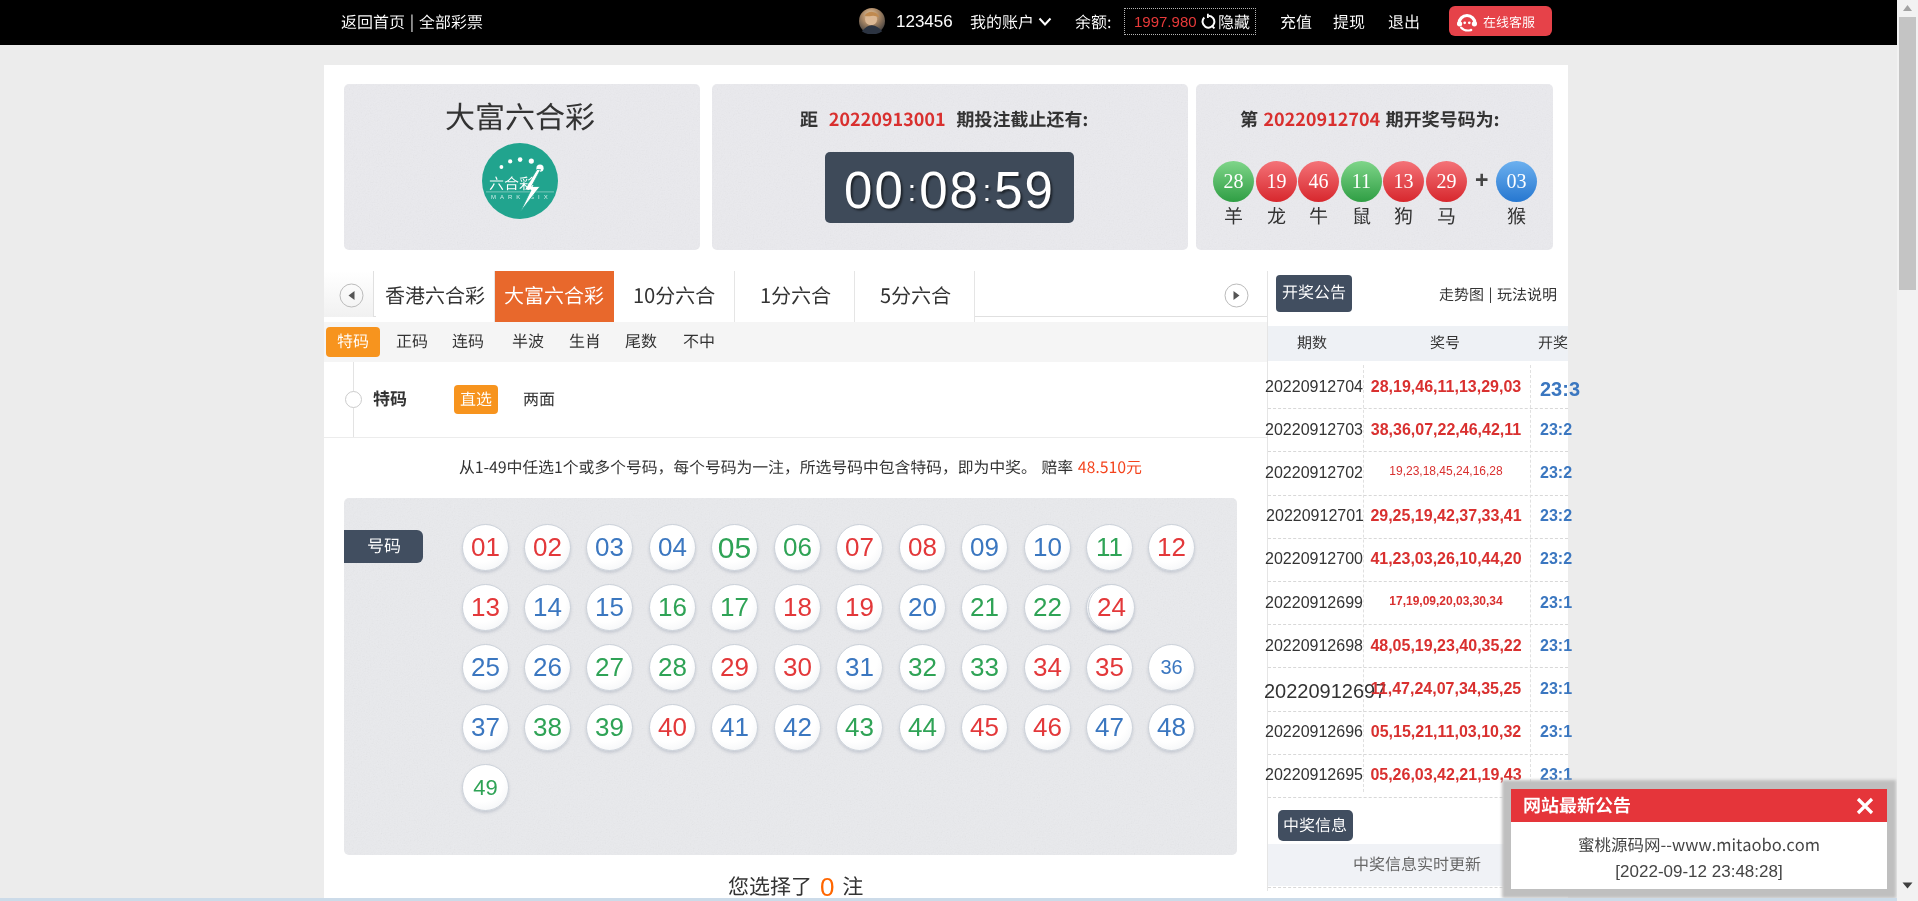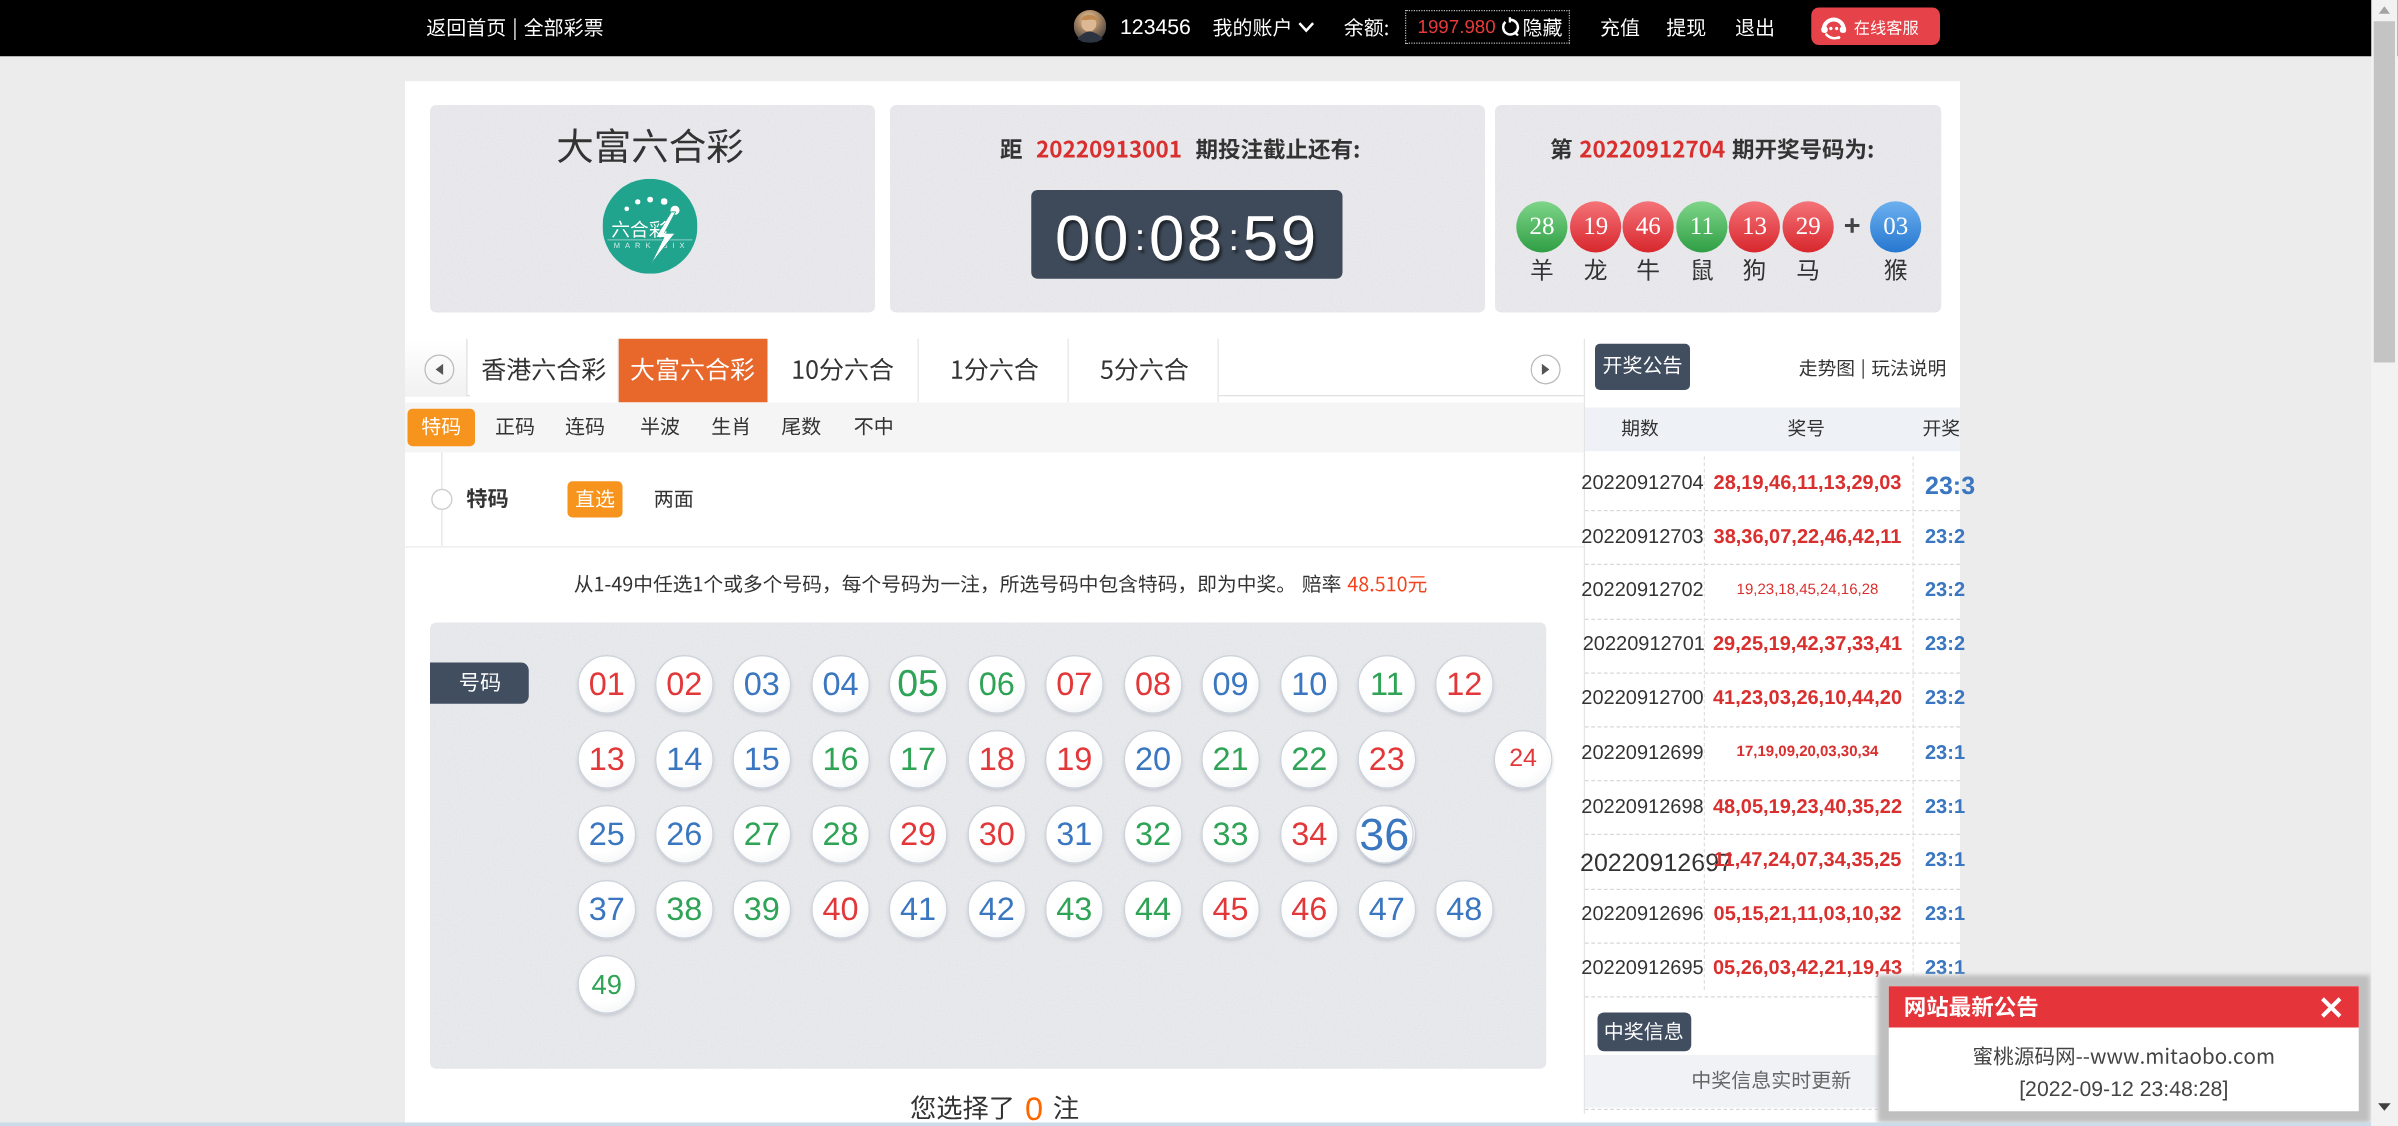--- a/index.html
+++ b/index.html
@@ -519,33 +519,33 @@
     <div class="abs" style="left:524px;top:584px;width:47px;height:47px;border-radius:50%;background:radial-gradient(circle at 40% 32%,#ffffff 55%,#eef0f3);border:1px solid #ccd2da;box-shadow:0 2px 3px rgba(120,130,150,.28);display:flex;align-items:center;justify-content:center;font-size:26px;color:#3b77c0">14</div>
     <div class="abs" style="left:586px;top:584px;width:47px;height:47px;border-radius:50%;background:radial-gradient(circle at 40% 32%,#ffffff 55%,#eef0f3);border:1px solid #ccd2da;box-shadow:0 2px 3px rgba(120,130,150,.28);display:flex;align-items:center;justify-content:center;font-size:26px;color:#3b77c0">15</div>
     <div class="abs" style="left:649px;top:584px;width:47px;height:47px;border-radius:50%;background:radial-gradient(circle at 40% 32%,#ffffff 55%,#eef0f3);border:1px solid #ccd2da;box-shadow:0 2px 3px rgba(120,130,150,.28);display:flex;align-items:center;justify-content:center;font-size:26px;color:#2fa356">16</div>
     <div class="abs" style="left:711px;top:584px;width:47px;height:47px;border-radius:50%;background:radial-gradient(circle at 40% 32%,#ffffff 55%,#eef0f3);border:1px solid #ccd2da;box-shadow:0 2px 3px rgba(120,130,150,.28);display:flex;align-items:center;justify-content:center;font-size:26px;color:#2fa356">17</div>
     <div class="abs" style="left:774px;top:584px;width:47px;height:47px;border-radius:50%;background:radial-gradient(circle at 40% 32%,#ffffff 55%,#eef0f3);border:1px solid #ccd2da;box-shadow:0 2px 3px rgba(120,130,150,.28);display:flex;align-items:center;justify-content:center;font-size:26px;color:#e3383a">18</div>
     <div class="abs" style="left:836px;top:584px;width:47px;height:47px;border-radius:50%;background:radial-gradient(circle at 40% 32%,#ffffff 55%,#eef0f3);border:1px solid #ccd2da;box-shadow:0 2px 3px rgba(120,130,150,.28);display:flex;align-items:center;justify-content:center;font-size:26px;color:#e3383a">19</div>
     <div class="abs" style="left:899px;top:584px;width:47px;height:47px;border-radius:50%;background:radial-gradient(circle at 40% 32%,#ffffff 55%,#eef0f3);border:1px solid #ccd2da;box-shadow:0 2px 3px rgba(120,130,150,.28);display:flex;align-items:center;justify-content:center;font-size:26px;color:#3b77c0">20</div>
     <div class="abs" style="left:961px;top:584px;width:47px;height:47px;border-radius:50%;background:radial-gradient(circle at 40% 32%,#ffffff 55%,#eef0f3);border:1px solid #ccd2da;box-shadow:0 2px 3px rgba(120,130,150,.28);display:flex;align-items:center;justify-content:center;font-size:26px;color:#2fa356">21</div>
     <div class="abs" style="left:1024px;top:584px;width:47px;height:47px;border-radius:50%;background:radial-gradient(circle at 40% 32%,#ffffff 55%,#eef0f3);border:1px solid #ccd2da;box-shadow:0 2px 3px rgba(120,130,150,.28);display:flex;align-items:center;justify-content:center;font-size:26px;color:#2fa356">22</div>
     <div class="abs" style="left:1086px;top:584px;width:47px;height:47px;border-radius:50%;background:radial-gradient(circle at 40% 32%,#ffffff 55%,#eef0f3);border:1px solid #ccd2da;box-shadow:0 2px 3px rgba(120,130,150,.28);display:flex;align-items:center;justify-content:center;font-size:26px;color:#e3383a">23</div>
-    <div class="abs" style="left:1195px;top:584px;width:47px;height:47px;border-radius:50%;background:radial-gradient(circle at 40% 32%,#ffffff 55%,#eef0f3);border:1px solid #ccd2da;box-shadow:0 2px 3px rgba(120,130,150,.28);display:flex;align-items:center;justify-content:center;font-size:20px;color:#e3383a">24</div>
+    <div class="abs" style="left:1088px;top:584px;width:47px;height:47px;border-radius:50%;background:radial-gradient(circle at 40% 32%,#ffffff 55%,#eef0f3);border:1px solid #ccd2da;box-shadow:0 2px 3px rgba(120,130,150,.28);display:flex;align-items:center;justify-content:center;font-size:26px;color:#e3383a">24</div>
     <div class="abs" style="left:462px;top:644px;width:47px;height:47px;border-radius:50%;background:radial-gradient(circle at 40% 32%,#ffffff 55%,#eef0f3);border:1px solid #ccd2da;box-shadow:0 2px 3px rgba(120,130,150,.28);display:flex;align-items:center;justify-content:center;font-size:26px;color:#3b77c0">25</div>
     <div class="abs" style="left:524px;top:644px;width:47px;height:47px;border-radius:50%;background:radial-gradient(circle at 40% 32%,#ffffff 55%,#eef0f3);border:1px solid #ccd2da;box-shadow:0 2px 3px rgba(120,130,150,.28);display:flex;align-items:center;justify-content:center;font-size:26px;color:#3b77c0">26</div>
     <div class="abs" style="left:586px;top:644px;width:47px;height:47px;border-radius:50%;background:radial-gradient(circle at 40% 32%,#ffffff 55%,#eef0f3);border:1px solid #ccd2da;box-shadow:0 2px 3px rgba(120,130,150,.28);display:flex;align-items:center;justify-content:center;font-size:26px;color:#2fa356">27</div>
     <div class="abs" style="left:649px;top:644px;width:47px;height:47px;border-radius:50%;background:radial-gradient(circle at 40% 32%,#ffffff 55%,#eef0f3);border:1px solid #ccd2da;box-shadow:0 2px 3px rgba(120,130,150,.28);display:flex;align-items:center;justify-content:center;font-size:26px;color:#2fa356">28</div>
     <div class="abs" style="left:711px;top:644px;width:47px;height:47px;border-radius:50%;background:radial-gradient(circle at 40% 32%,#ffffff 55%,#eef0f3);border:1px solid #ccd2da;box-shadow:0 2px 3px rgba(120,130,150,.28);display:flex;align-items:center;justify-content:center;font-size:26px;color:#e3383a">29</div>
     <div class="abs" style="left:774px;top:644px;width:47px;height:47px;border-radius:50%;background:radial-gradient(circle at 40% 32%,#ffffff 55%,#eef0f3);border:1px solid #ccd2da;box-shadow:0 2px 3px rgba(120,130,150,.28);display:flex;align-items:center;justify-content:center;font-size:26px;color:#e3383a">30</div>
     <div class="abs" style="left:836px;top:644px;width:47px;height:47px;border-radius:50%;background:radial-gradient(circle at 40% 32%,#ffffff 55%,#eef0f3);border:1px solid #ccd2da;box-shadow:0 2px 3px rgba(120,130,150,.28);display:flex;align-items:center;justify-content:center;font-size:26px;color:#3b77c0">31</div>
     <div class="abs" style="left:899px;top:644px;width:47px;height:47px;border-radius:50%;background:radial-gradient(circle at 40% 32%,#ffffff 55%,#eef0f3);border:1px solid #ccd2da;box-shadow:0 2px 3px rgba(120,130,150,.28);display:flex;align-items:center;justify-content:center;font-size:26px;color:#2fa356">32</div>
     <div class="abs" style="left:961px;top:644px;width:47px;height:47px;border-radius:50%;background:radial-gradient(circle at 40% 32%,#ffffff 55%,#eef0f3);border:1px solid #ccd2da;box-shadow:0 2px 3px rgba(120,130,150,.28);display:flex;align-items:center;justify-content:center;font-size:26px;color:#2fa356">33</div>
     <div class="abs" style="left:1024px;top:644px;width:47px;height:47px;border-radius:50%;background:radial-gradient(circle at 40% 32%,#ffffff 55%,#eef0f3);border:1px solid #ccd2da;box-shadow:0 2px 3px rgba(120,130,150,.28);display:flex;align-items:center;justify-content:center;font-size:26px;color:#e3383a">34</div>
     <div class="abs" style="left:1086px;top:644px;width:47px;height:47px;border-radius:50%;background:radial-gradient(circle at 40% 32%,#ffffff 55%,#eef0f3);border:1px solid #ccd2da;box-shadow:0 2px 3px rgba(120,130,150,.28);display:flex;align-items:center;justify-content:center;font-size:26px;color:#e3383a">35</div>
-    <div class="abs" style="left:1084px;top:644px;width:47px;height:47px;border-radius:50%;background:radial-gradient(circle at 40% 32%,#ffffff 55%,#eef0f3);border:1px solid #ccd2da;box-shadow:0 2px 3px rgba(120,130,150,.28);display:flex;align-items:center;justify-content:center;font-size:36px;color:#3b77c0">36</div>
+    <div class="abs" style="left:1148px;top:644px;width:47px;height:47px;border-radius:50%;background:radial-gradient(circle at 40% 32%,#ffffff 55%,#eef0f3);border:1px solid #ccd2da;box-shadow:0 2px 3px rgba(120,130,150,.28);display:flex;align-items:center;justify-content:center;font-size:20px;color:#3b77c0">36</div>
     <div class="abs" style="left:462px;top:704px;width:47px;height:47px;border-radius:50%;background:radial-gradient(circle at 40% 32%,#ffffff 55%,#eef0f3);border:1px solid #ccd2da;box-shadow:0 2px 3px rgba(120,130,150,.28);display:flex;align-items:center;justify-content:center;font-size:26px;color:#3b77c0">37</div>
     <div class="abs" style="left:524px;top:704px;width:47px;height:47px;border-radius:50%;background:radial-gradient(circle at 40% 32%,#ffffff 55%,#eef0f3);border:1px solid #ccd2da;box-shadow:0 2px 3px rgba(120,130,150,.28);display:flex;align-items:center;justify-content:center;font-size:26px;color:#2fa356">38</div>
     <div class="abs" style="left:586px;top:704px;width:47px;height:47px;border-radius:50%;background:radial-gradient(circle at 40% 32%,#ffffff 55%,#eef0f3);border:1px solid #ccd2da;box-shadow:0 2px 3px rgba(120,130,150,.28);display:flex;align-items:center;justify-content:center;font-size:26px;color:#2fa356">39</div>
     <div class="abs" style="left:649px;top:704px;width:47px;height:47px;border-radius:50%;background:radial-gradient(circle at 40% 32%,#ffffff 55%,#eef0f3);border:1px solid #ccd2da;box-shadow:0 2px 3px rgba(120,130,150,.28);display:flex;align-items:center;justify-content:center;font-size:26px;color:#e3383a">40</div>
     <div class="abs" style="left:711px;top:704px;width:47px;height:47px;border-radius:50%;background:radial-gradient(circle at 40% 32%,#ffffff 55%,#eef0f3);border:1px solid #ccd2da;box-shadow:0 2px 3px rgba(120,130,150,.28);display:flex;align-items:center;justify-content:center;font-size:26px;color:#3b77c0">41</div>
     <div class="abs" style="left:774px;top:704px;width:47px;height:47px;border-radius:50%;background:radial-gradient(circle at 40% 32%,#ffffff 55%,#eef0f3);border:1px solid #ccd2da;box-shadow:0 2px 3px rgba(120,130,150,.28);display:flex;align-items:center;justify-content:center;font-size:26px;color:#3b77c0">42</div>
     <div class="abs" style="left:836px;top:704px;width:47px;height:47px;border-radius:50%;background:radial-gradient(circle at 40% 32%,#ffffff 55%,#eef0f3);border:1px solid #ccd2da;box-shadow:0 2px 3px rgba(120,130,150,.28);display:flex;align-items:center;justify-content:center;font-size:26px;color:#2fa356">43</div>
     <div class="abs" style="left:899px;top:704px;width:47px;height:47px;border-radius:50%;background:radial-gradient(circle at 40% 32%,#ffffff 55%,#eef0f3);border:1px solid #ccd2da;box-shadow:0 2px 3px rgba(120,130,150,.28);display:flex;align-items:center;justify-content:center;font-size:26px;color:#2fa356">44</div>
     <div class="abs" style="left:961px;top:704px;width:47px;height:47px;border-radius:50%;background:radial-gradient(circle at 40% 32%,#ffffff 55%,#eef0f3);border:1px solid #ccd2da;box-shadow:0 2px 3px rgba(120,130,150,.28);display:flex;align-items:center;justify-content:center;font-size:26px;color:#e3383a">45</div>
     <div class="abs" style="left:1024px;top:704px;width:47px;height:47px;border-radius:50%;background:radial-gradient(circle at 40% 32%,#ffffff 55%,#eef0f3);border:1px solid #ccd2da;box-shadow:0 2px 3px rgba(120,130,150,.28);display:flex;align-items:center;justify-content:center;font-size:26px;color:#e3383a">46</div>

